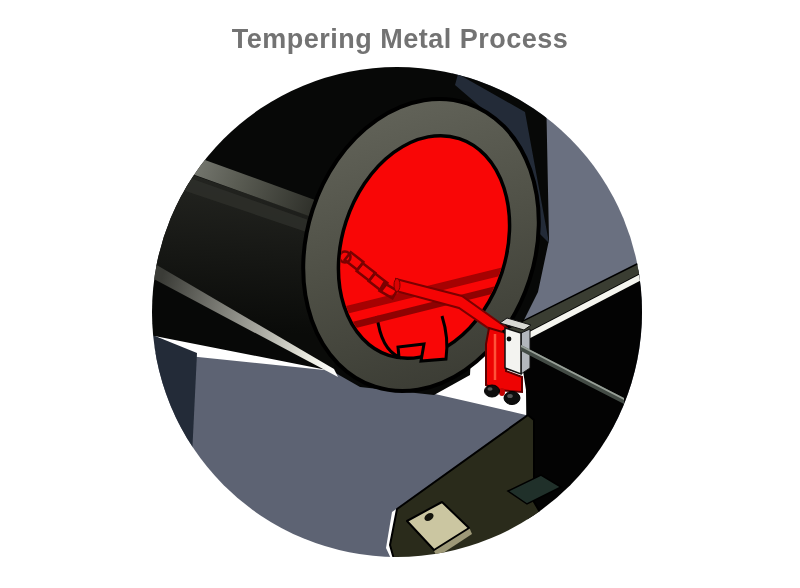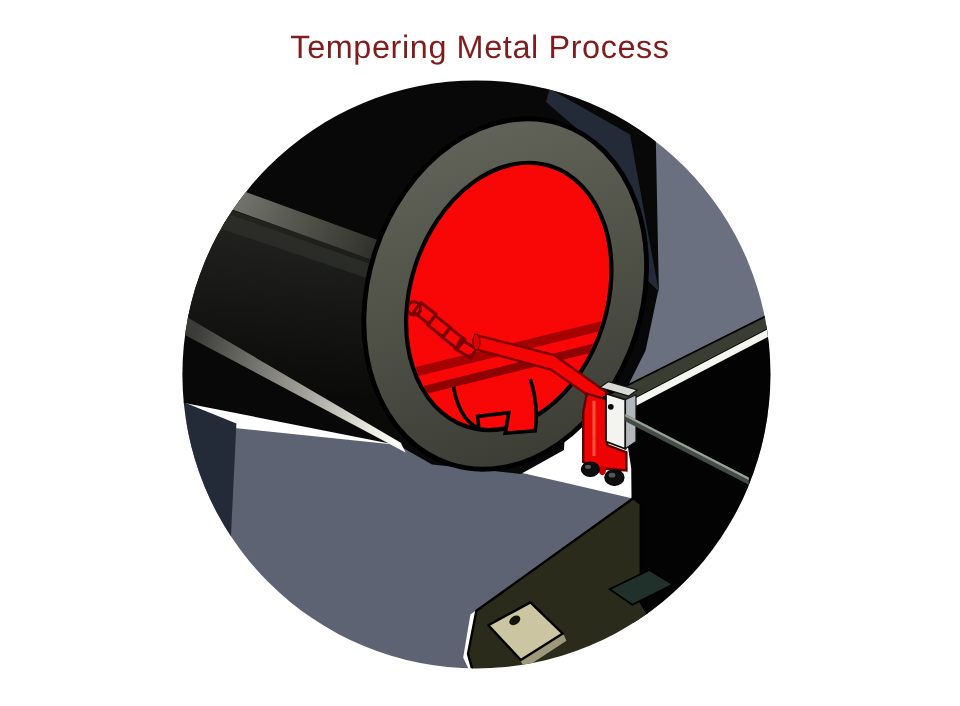--- a/index.html
+++ b/index.html
@@ -3,22 +3,22 @@
 <meta charset="utf-8">
 <style>
   html,body{margin:0;padding:0;}
   body{
     width:800px;height:588px;overflow:hidden;position:relative;
     background:#ffffff;font-family:"Liberation Sans", sans-serif;
   }
   .stage{position:absolute;inset:0;width:800px;height:588px;}
   .title{
     position:absolute;top:24px;left:0;width:100%;
-    text-align:center;font-weight:400;font-size:27px;
-    letter-spacing:.5px;color:#7f1d1d;
+    text-align:center;font-weight:700;font-size:27px;
+    letter-spacing:.5px;color:#737373;
   }
   svg{display:block;}
 </style>
 </head>
 <body>
 
 <div class="stage">
   <svg width="800" height="588" viewBox="0 0 800 588" role="img" aria-label="Cutaway illustration of a tube furnace with a glowing red interior tempering a metal workpiece held by a clamp fixture on a slate worktable">
     <defs>
       <clipPath id="circleClip">

